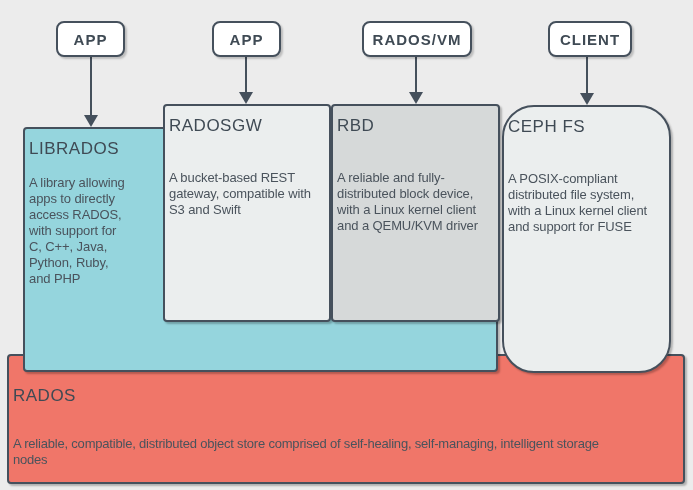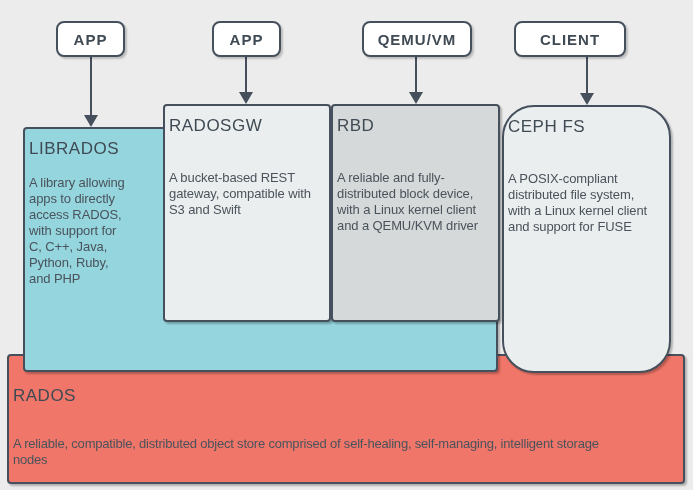--- a/index.html
+++ b/index.html
@@ -63,21 +63,21 @@
     justify-content: center;
     font-size: 15px;
     letter-spacing: 1px;
     color: var(--title-text, #3f4a54);
     z-index: 5;
     font-weight: bold;
   }
   #tag-app-1  { left: 56px;  width: 69px; }
   #tag-app-2  { left: 212px; width: 69px; }
   #tag-hostvm { left: 362px; width: 110px; }
-  #tag-client { left: 514px; width: 112px; }
+  #tag-client { left: 548px; width: 84px; }
 
   
   .arrow-line {
     position: absolute;
     width: 2px;
     background: var(--border, #45505c);
     z-index: 4;
   }
   .arrow-head {
     position: absolute;
@@ -141,21 +141,21 @@
 and support for FUSE</div>
   </div>
 
   <div class="tag" id="tag-app-1">
     <span>APP</span>
   </div>
   <div class="tag" id="tag-app-2">
     <span>APP</span>
   </div>
   <div class="tag" id="tag-hostvm">
-    <span>QEMU/VM</span>
+    <span>RADOS/VM</span>
   </div>
   <div class="tag" id="tag-client">
     <span>CLIENT</span>
   </div>
 
   <div id="arrow-1">
     <div class="arrow-line"></div>
     <div class="arrow-head"></div>
   </div>
   <div id="arrow-2">

